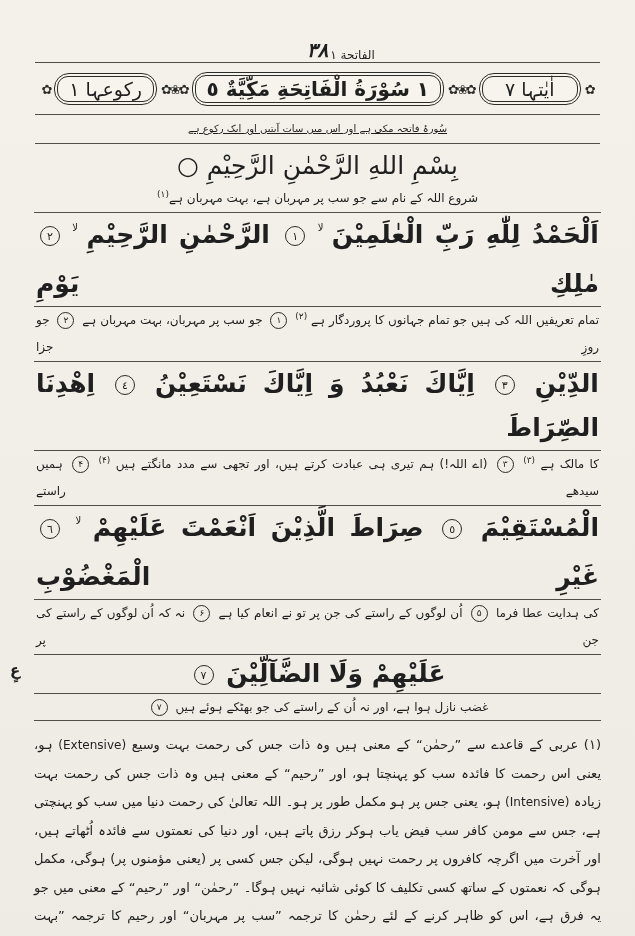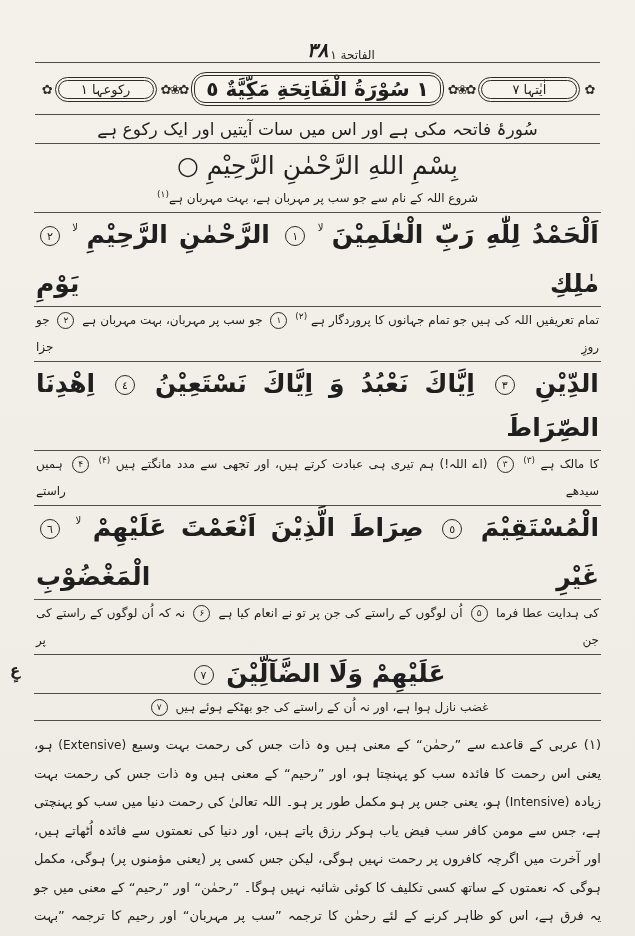--- a/index.html
+++ b/index.html
@@ -20,24 +20,24 @@
   .surah-margin{font-size:12px;text-align:left;padding-left:2px;}
   .rule{height:1px;background:#4e4e4a;margin:0 1px;}
   
   .title-box{display:flex;align-items:center;justify-content:center;gap:4px;margin:7px 0 6px 0;height:38px;}
   .orn{font-size:13px;letter-spacing:-2px;color:#2b2b28;line-height:1;}
   .cartouche{
     position:relative;border:1.5px solid #2b2b28;border-radius:15px;
     padding:4px 14px;background:#f6f4ec;white-space:nowrap;
   }
   .cartouche::after{content:"";position:absolute;inset:2px;border:1px solid #2b2b28;border-radius:11px;pointer-events:none;}
-  .cartouche.small{font-size:13px;min-width:72px;text-align:center;}
+  .cartouche.small{font-size:19px;min-width:72px;text-align:center;}
   .cartouche.main{font-size:20px;font-weight:bold;min-width:200px;text-align:right;}
   
-  .intro-line{text-align:center;font-size:17px;line-height:26px;padding:1px 0;}
+  .intro-line{text-align:center;font-size:10px;line-height:26px;padding:1px 0;text-decoration:underline;}
   .bismillah-ar{text-align:center;font-size:25px;font-weight:normal;line-height:40px;margin-top:2px;}
   .bismillah-ur{text-align:center;font-size:12px;line-height:24px;padding-bottom:2px;}
   sup.fref{font-size:9px;line-height:0;}
   
   .verse-block{border-top:1px solid #4e4e4a;border-bottom:1px solid #4e4e4a;}
   .verse-row{border-top:1px solid #4e4e4a;position:relative;}
   .verse-row:first-child{border-top:none;}
   .arabic-line{
     font-size:25px;font-weight:bold;line-height:44px;
     text-align:justify;text-align-last:justify;

